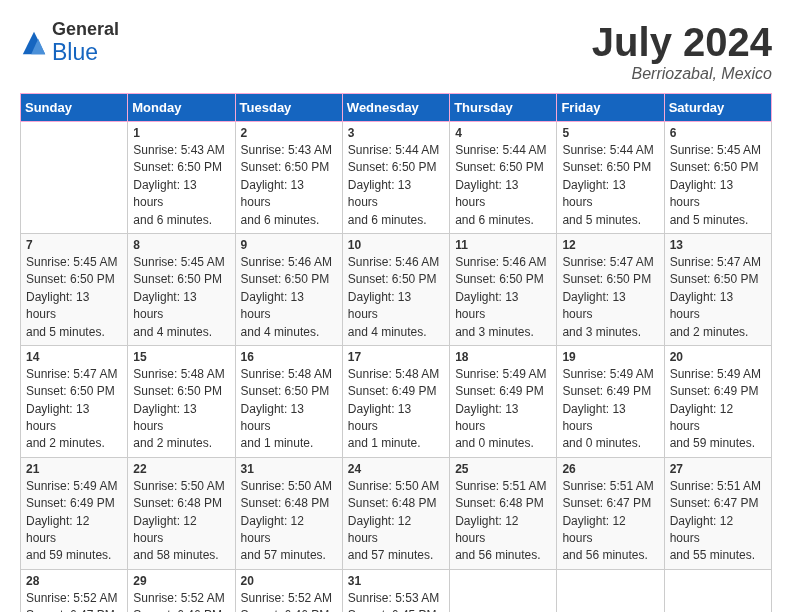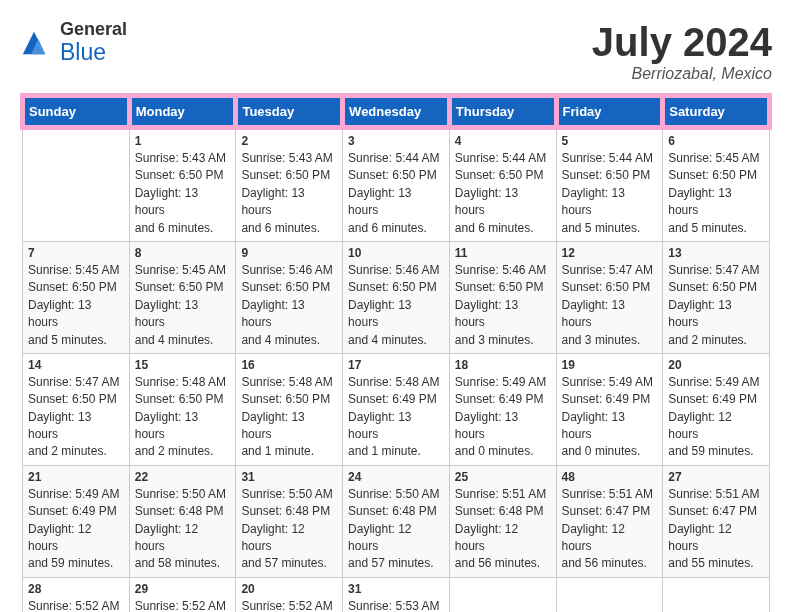--- a/index.html
+++ b/index.html
@@ -12,21 +12,21 @@
     }
     .header {
       display: flex;
       justify-content: space-between;
       align-items: flex-start;
       margin-bottom: 10px;
     }
     .logo {
       display: flex;
       align-items: center;
-      gap: 12px;
+      gap: 4px;
     }
     .logo-text {
       display: flex;
       flex-direction: column;
       line-height: 1.1;
     }
     .logo-general {
       font-size: 18px;
       font-weight: bold;
       color: #333;
@@ -58,21 +58,21 @@
       border-collapse: collapse;
       table-layout: fixed;
     }
     th {
       background-color: #1565c0;
       color: #fff;
       font-size: 13px;
       font-weight: bold;
       padding: 6px 4px;
       text-align: left;
-      border: 5px solid #f9a8d4;
+      border: 1px solid #f9a8d4;
     }
     td {
       border: 1px solid #ccc;
       vertical-align: top;
       padding: 4px 5px;
       font-size: 10.5px;
       color: #333;
       height: 80px;
     }
     .day-number {
@@ -305,21 +305,21 @@
 and 57 minutes.</div>
         </td>
         <td>
           <div class="day-number">25</div>
           <div class="day-info" style="white-space: pre-line;">Sunrise: 5:51 AM
 Sunset: 6:48 PM
 Daylight: 12 hours
 and 56 minutes.</div>
         </td>
         <td>
-          <div class="day-number">48</div>
+          <div class="day-number">26</div>
           <div class="day-info" style="white-space: pre-line;">Sunrise: 5:51 AM
 Sunset: 6:47 PM
 Daylight: 12 hours
 and 56 minutes.</div>
         </td>
         <td>
           <div class="day-number">27</div>
           <div class="day-info" style="white-space: pre-line;">Sunrise: 5:51 AM
 Sunset: 6:47 PM
 Daylight: 12 hours

